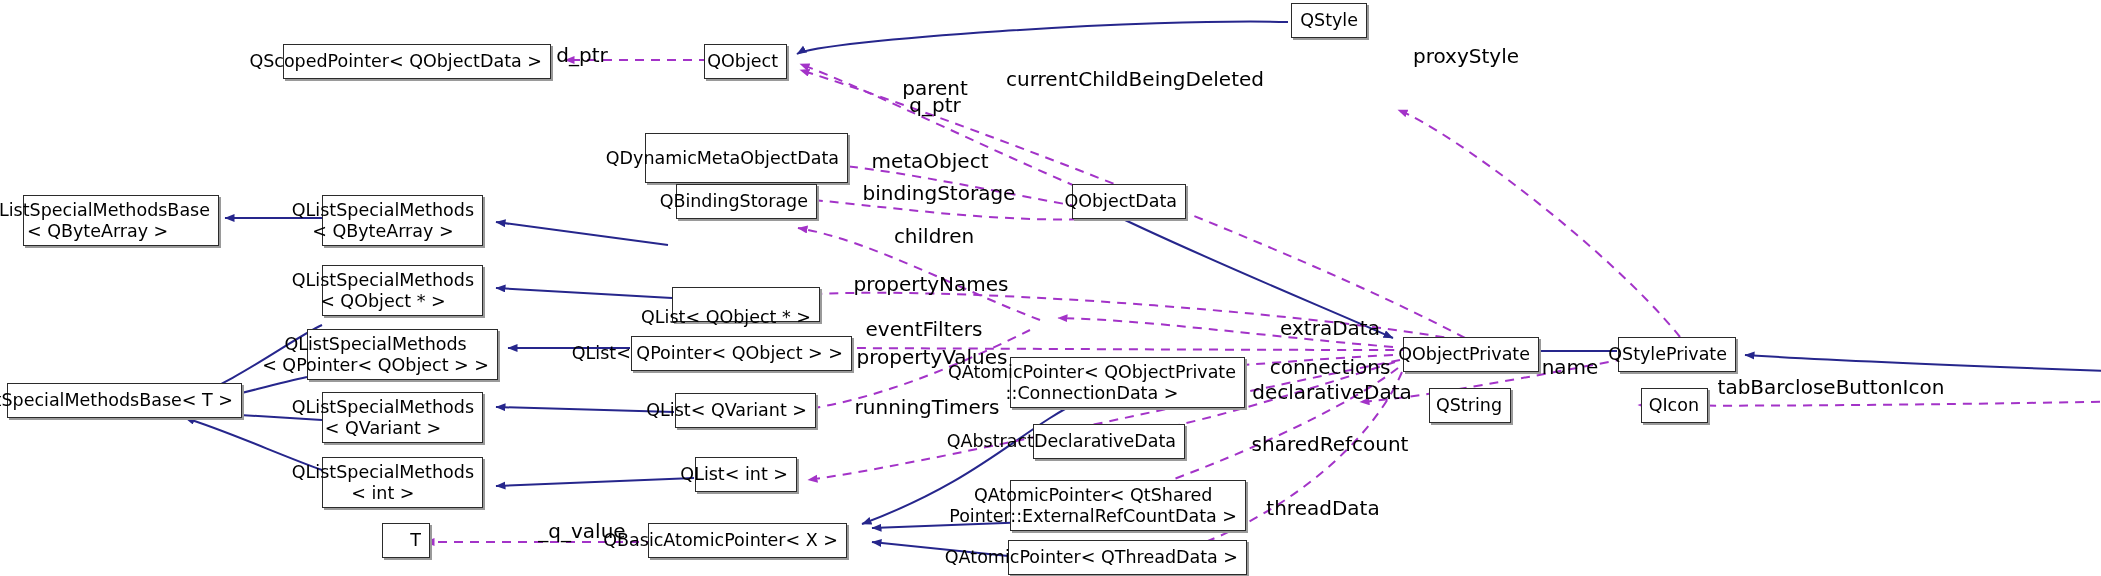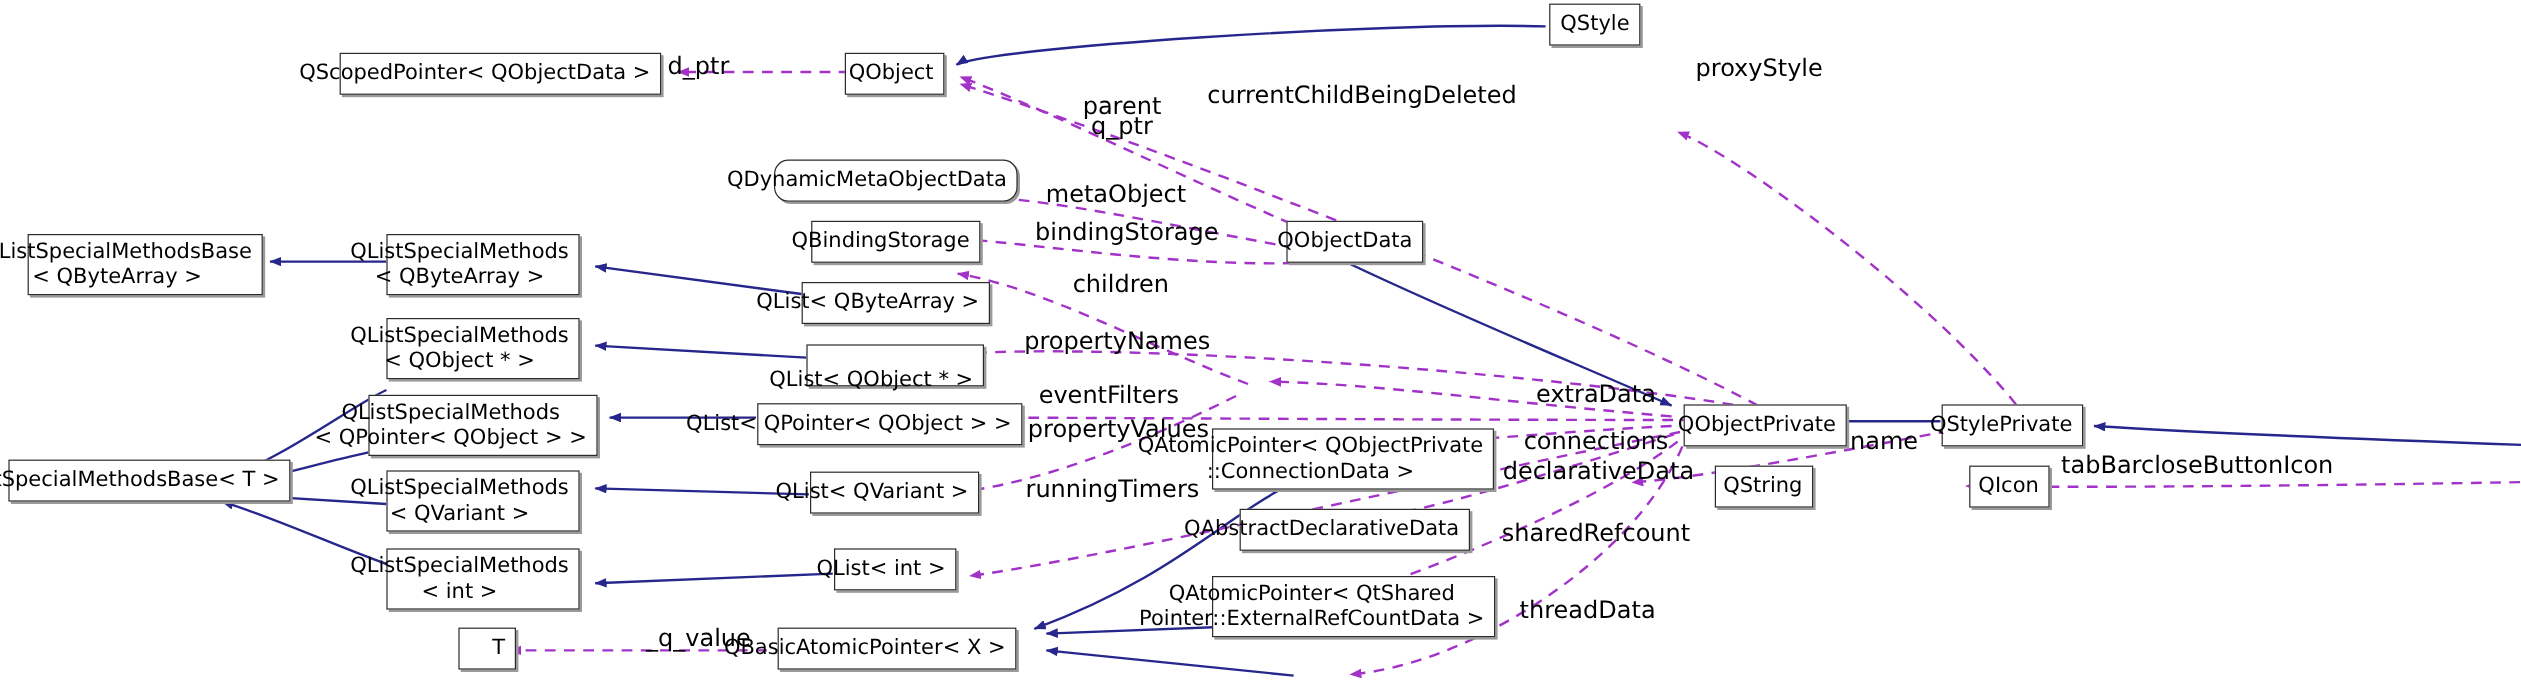--- a/index.html
+++ b/index.html
@@ -122,52 +122,52 @@
 
       <path d="M2580,390 C2300,400 1800,408 1638,405"></path>
 
       <path d="M655,542 L425,542"></path>
     </g>
   </svg>
 
 <div class="node" style="left: 283px; top: 44px; width: 268px; height: 35px;"><div style="white-space: pre;">QScopedPointer&lt; QObjectData &gt;</div></div>
     <div class="node" style="left: 704px; top: 44px; width: 83px; height: 35px;"><div style="white-space: pre;">QObject</div></div>
     <div class="node" style="left: 1291px; top: 3px; width: 76px; height: 35px;"><div style="white-space: pre;">QStyle</div></div>
-    <div class="node" style="left: 645px; top: 133px; width: 203px; height: 35px; border-radius: 12px;"><div style="white-space: pre;">QDynamicMetaObjectData</div></div>
+    <div class="node" style="left: 645px; top: 133px; width: 203px; height: 50px;"><div style="white-space: pre;">QDynamicMetaObjectData</div></div>
     <div class="node" style="left: 676px; top: 184px; width: 141px; height: 35px;"><div style="white-space: pre;">QBindingStorage</div></div>
     <div class="node" style="left: 1072px; top: 184px; width: 114px; height: 35px;"><div style="white-space: pre;">QObjectData</div></div>
     <div class="node" style="left: 23px; top: 195px; width: 196px; height: 51px;"><div style="white-space: pre;">QListSpecialMethodsBase
 &lt; QByteArray &gt;</div></div>
     <div class="node" style="left: 322px; top: 195px; width: 161px; height: 51px;"><div style="white-space: pre;">QListSpecialMethods
 &lt; QByteArray &gt;</div></div>
-    <div class="node" style="left: 668px; top: 235px; width: 157px; height: 35px;"><div style="white-space: pre;">QList&lt; QByteArray &gt;</div></div>
     <div class="node" style="left: 322px; top: 265px; width: 161px; height: 51px;"><div style="white-space: pre;">QListSpecialMethods
 &lt; QObject * &gt;</div></div>
     <div class="node" style="left: 672px; top: 287px; width: 148px; height: 35px;"><div style="white-space: pre; margin-top: 26px;">QList&lt; QObject * &gt;</div></div>
     <div class="node" style="left: 307px; top: 329px; width: 191px; height: 51px;"><div style="white-space: pre;">QListSpecialMethods
 &lt; QPointer&lt; QObject &gt; &gt;</div></div>
     <div class="node" style="left: 631px; top: 336px; width: 221px; height: 35px;"><div style="white-space: pre;">QList&lt; QPointer&lt; QObject &gt; &gt;</div></div>
     <div class="node" style="left: 1010px; top: 357px; width: 235px; height: 51px;"><div style="white-space: pre;">QAtomicPointer&lt; QObjectPrivate
 ::ConnectionData &gt;</div></div>
     <div class="node" style="left: 1403px; top: 337px; width: 136px; height: 35px;"><div style="white-space: pre;">QObjectPrivate</div></div>
     <div class="node" style="left: 1618px; top: 337px; width: 118px; height: 35px;"><div style="white-space: pre;">QStylePrivate</div></div>
     <div class="node" style="left: 7px; top: 383px; width: 235px; height: 35px;"><div style="white-space: pre;">QListSpecialMethodsBase&lt; T &gt;</div></div>
     <div class="node" style="left: 322px; top: 392px; width: 161px; height: 51px;"><div style="white-space: pre;">QListSpecialMethods
 &lt; QVariant &gt;</div></div>
     <div class="node" style="left: 675px; top: 393px; width: 141px; height: 35px;"><div style="white-space: pre;">QList&lt; QVariant &gt;</div></div>
     <div class="node" style="left: 1429px; top: 388px; width: 82px; height: 35px;"><div style="white-space: pre;">QString</div></div>
     <div class="node" style="left: 1641px; top: 388px; width: 67px; height: 35px;"><div style="white-space: pre;">QIcon</div></div>
-    <div class="node" style="left: 1033px; top: 424px; width: 192px; height: 35px;"><div style="white-space: pre;">QAbstractDeclarativeData</div></div>
+    <div class="node" style="left: 1033px; top: 424px; width: 152px; height: 35px;"><div style="white-space: pre;">QAbstractDeclarativeData</div></div>
     <div class="node" style="left: 322px; top: 457px; width: 161px; height: 51px;"><div style="white-space: pre;">QListSpecialMethods
 &lt; int &gt;</div></div>
     <div class="node" style="left: 695px; top: 457px; width: 102px; height: 35px;"><div style="white-space: pre;">QList&lt; int &gt;</div></div>
     <div class="node" style="left: 1010px; top: 480px; width: 236px; height: 51px;"><div style="white-space: pre;">QAtomicPointer&lt; QtShared
 Pointer::ExternalRefCountData &gt;</div></div>
     <div class="node" style="left: 382px; top: 523px; width: 48px; height: 35px;"><div style="white-space: pre;">T</div></div>
     <div class="node" style="left: 648px; top: 523px; width: 199px; height: 35px;"><div style="white-space: pre;">QBasicAtomicPointer&lt; X &gt;</div></div>
+    <div class="node" style="left: 1008px; top: 540px; width: 239px; height: 35px;"><div style="white-space: pre;">QAtomicPointer&lt; QThreadData &gt;</div></div>
     <div class="edge-label el-center" style="left: 582px; top: 43px;">d_ptr</div>
     <div class="edge-label el-center" style="left: 935px; top: 76px; text-align: center;">parent</div>
     <div class="edge-label el-center" style="left: 935px; top: 93px;">q_ptr</div>
     <div class="edge-label el-center" style="left: 1135px; top: 67px;">currentChildBeingDeleted</div>
     <div class="edge-label el-center" style="left: 1466px; top: 44px;">proxyStyle</div>
     <div class="edge-label el-center" style="left: 930px; top: 149px;">metaObject</div>
     <div class="edge-label el-center" style="left: 939px; top: 181px;">bindingStorage</div>
     <div class="edge-label el-center" style="left: 934px; top: 224px;">children</div>
     <div class="edge-label el-center" style="left: 931px; top: 272px;">propertyNames</div>
     <div class="edge-label el-center" style="left: 924px; top: 317px;">eventFilters</div>

